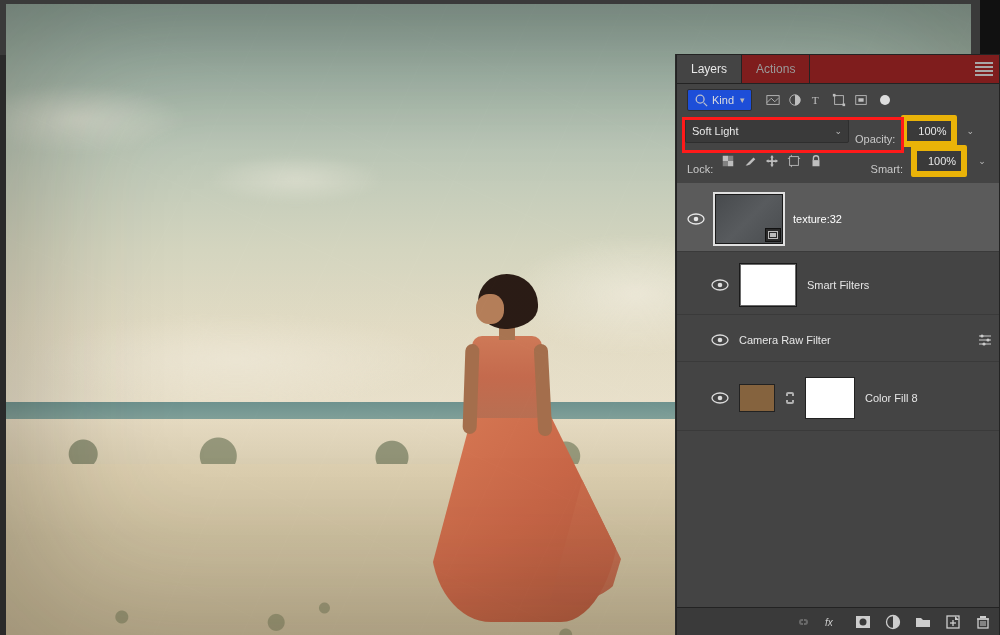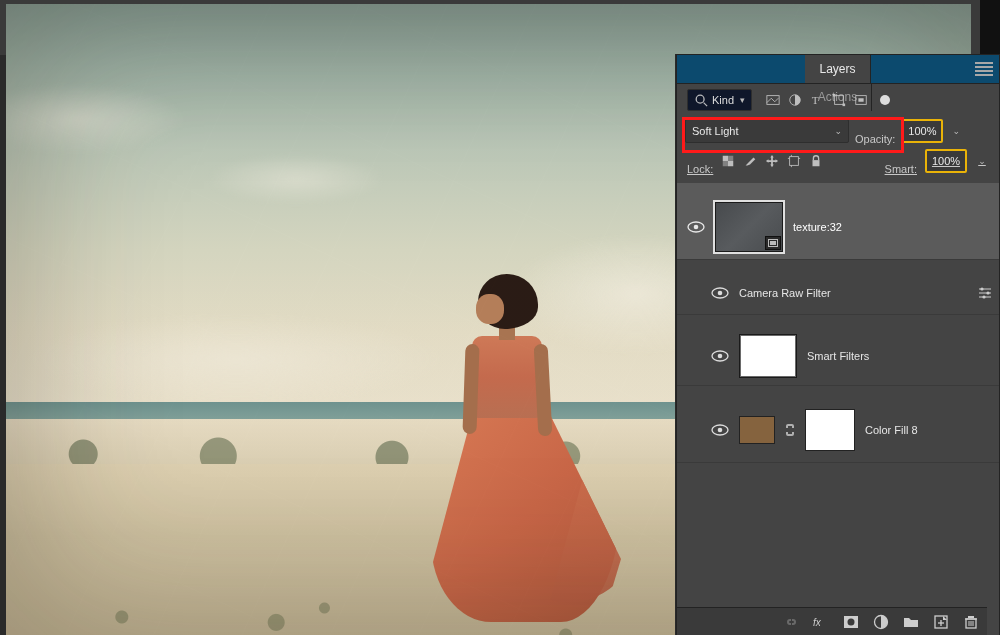--- a/index.html
+++ b/index.html
@@ -159,26 +159,25 @@
     left: 676px; top: 54px;
     width: 322px; height: 581px;
     background: #444444;
     border: 1px solid #232323;
     box-shadow: -1px 0 0 #2a2a2a;
     color: #c8c8c8;
     font-size: 11px;
   }
   .tab-bar {
     height: 28px;
-    background: #0c4a6e;
+    background: #7f1d1d;
     display: flex;
     align-items: center;
     border-bottom: 1px solid #232323;
     position: relative;
-    flex-direction: column;
   }
   .tab {
     padding: 0 14px;
     line-height: 28px;
     font-size: 12px;
     color: #9a9a9a;
     cursor: default;
   }
   .tab.active {
     color: #e8e8e8;
@@ -197,21 +196,21 @@
     display: flex;
     align-items: center;
     height: 32px;
     padding: 0 10px;
     gap: 6px;
     border-bottom: none;
   }
   .filter-row { background: #444; }
   .kind-sel {
     display:flex; align-items:center; gap:4px;
-    background:#0f172a; border:1px solid #2e2e2e;
+    background:#1d4ed8; border:1px solid #2e2e2e;
     height:20px; padding:0 6px; border-radius:2px;
     font-size:11px; color:#ddd;
   }
   .chev { font-size:9px; color:#bbb; margin-left:2px; }
   .fi-group { display:flex; gap:8px; margin-left:8px; align-items:center;}
   .fi { width:14px; height:14px; opacity:0.9; }
   .dot { width:10px; height:10px; border-radius:50%; background:#ddd; margin-left:4px; }
 
   .blend-row {
     height: 30px;
@@ -223,24 +222,25 @@
     flex: 0 0 150px;
     height: 22px;
     background:#3a3a3a; border:1px solid #2e2e2e;
     display:flex; align-items:center; justify-content:space-between;
     padding:0 6px; font-size:11px; color:#e8e8e8;
     border-radius:2px;
   }
   .lbl { color:#c8c8c8; font-size:11px;margin-top:16px; }
   .val-input {
     width: 38px; height:20px;
-    background:#3a3a3a; border:2px solid #eab308;
+    background:#3a3a3a; border:6px solid #eab308;
     color:#e8e8e8; font-size:11px;
     display:flex; align-items:center; justify-content:center;
     border-radius:2px;
+    padding-left:6px;
   }
   .mini-chev {
     width:14px; height:20px;
     display:flex; align-items:center; justify-content:center;
     color:#bbb; font-size:9px;
   }
 
   .highlight-box {
     position:absolute;
     left: 682px; top: 117px;
@@ -248,35 +248,34 @@
     border: 3px solid #ff1a1a;
     pointer-events:none;
     box-sizing: border-box;
   }
 
   .lock-row {
     height: 30px;
     display:flex; align-items:center;
     padding: 0 10px; gap:8px;
     font-size:11px;
-    text-decoration:underline;
   }
   .lock-row .ico { width:14px; height:14px; opacity:0.9;}
   .lock-row .spacer { flex:1; }
 
   .layers-scroll {
     position:absolute;
     left:0; right:0; top:124px; bottom:28px;
     overflow:hidden;
     padding-top:4px;
   }
   .layer {
     display:flex; align-items:center;
     min-height:56px;
-    padding: 16px 6px 4px 10px;
+    padding: 8px 6px 4px 10px;
     gap:10px;
     border-bottom: 1px solid #3a3a3a;
     text-align: right;
   }
   .layer.short { min-height:34px; }
   .layer.selected { background:#5b5b5b; }
   .eye {
     width:18px; height:14px;
     position:relative;
     flex:0 0 18px;
@@ -319,21 +318,21 @@
   }
   .link-ico { width:10px; height:14px; opacity:0.8;}
   .mask {
     width:50px; height:42px; background:#fff; border:1px solid #222;
   }
   .mask.small { width:48px; height:40px; }
   .swatch { width:34px; height:26px; border:1px solid #222; }
 
   
   .bottom {
-    position:absolute; left:0; right:12px; bottom:0; height:28px;
+    position:absolute; left:0; right:0; bottom:0; height:28px;
     background:#3a3a3a; border-top:1px solid #232323;
     display:flex; align-items:center; justify-content:flex-end;
     padding: 0 8px; gap:14px;
   }
   .bico { width:16px; height:16px; opacity:0.9; }
   .bico.dim { opacity:0.5; }
 
   svg { display:block; }
 </style>
 </head>
@@ -469,50 +468,50 @@
             <svg viewBox="0 0 10 8">
                 <rect x="0.5" y="0.5" width="9" height="7" fill="none" stroke="#bbb"></rect>
                 <rect x="2" y="2" width="6" height="4" fill="#bbb"></rect>
               </svg>
           </div>
         </div>
         <span class="layer-name">texture:32</span>
       </div>
 
 
+      <div class="layer indent-1" style="min-height:50px;">
+        <div class="eye">
+          <svg viewBox="0 0 18 14">
+              <ellipse cx="9" cy="7" rx="8" ry="5" fill="none" stroke="#ddd" stroke-width="1.3"></ellipse>
+              <circle cx="9" cy="7" r="2.3" fill="#ddd"></circle>
+            </svg>
+        </div>
+        <div class="thumb white" style="width:56px;height:42px;"></div>
+        <span class="layer-name">Smart Filters</span>
+      </div>
+
       <div class="layer short indent-1">
         <div class="eye">
           <svg viewBox="0 0 18 14">
               <ellipse cx="9" cy="7" rx="8" ry="5" fill="none" stroke="#ddd" stroke-width="1.3"></ellipse>
               <circle cx="9" cy="7" r="2.3" fill="#ddd"></circle>
             </svg>
         </div>
         <span class="layer-name">Camera Raw Filter</span>
         <span style="flex:1"></span>
         <svg width="16" height="14" viewBox="0 0 16 14">
             <line x1="2" y1="3" x2="14" y2="3" stroke="#ccc"></line>
             <line x1="2" y1="7" x2="14" y2="7" stroke="#ccc"></line>
             <line x1="2" y1="11" x2="14" y2="11" stroke="#ccc"></line>
             <circle cx="5" cy="3" r="1.6" fill="#ccc"></circle>
             <circle cx="11" cy="7" r="1.6" fill="#ccc"></circle>
             <circle cx="7" cy="11" r="1.6" fill="#ccc"></circle>
           </svg>
       </div>
 
-      <div class="layer indent-1" style="min-height:50px;">
-        <div class="eye">
-          <svg viewBox="0 0 18 14">
-              <ellipse cx="9" cy="7" rx="8" ry="5" fill="none" stroke="#ddd" stroke-width="1.3"></ellipse>
-              <circle cx="9" cy="7" r="2.3" fill="#ddd"></circle>
-            </svg>
-        </div>
-        <div class="thumb white" style="width:56px;height:42px;"></div>
-        <span class="layer-name">Smart Filters</span>
-      </div>
-
 
 
       <div class="layer indent-1">
         <div class="eye">
           <svg viewBox="0 0 18 14">
               <ellipse cx="9" cy="7" rx="8" ry="5" fill="none" stroke="#ddd" stroke-width="1.3"></ellipse>
               <circle cx="9" cy="7" r="2.3" fill="#ddd"></circle>
             </svg>
         </div>
         <div class="swatch" style="background:#85633e"></div>

